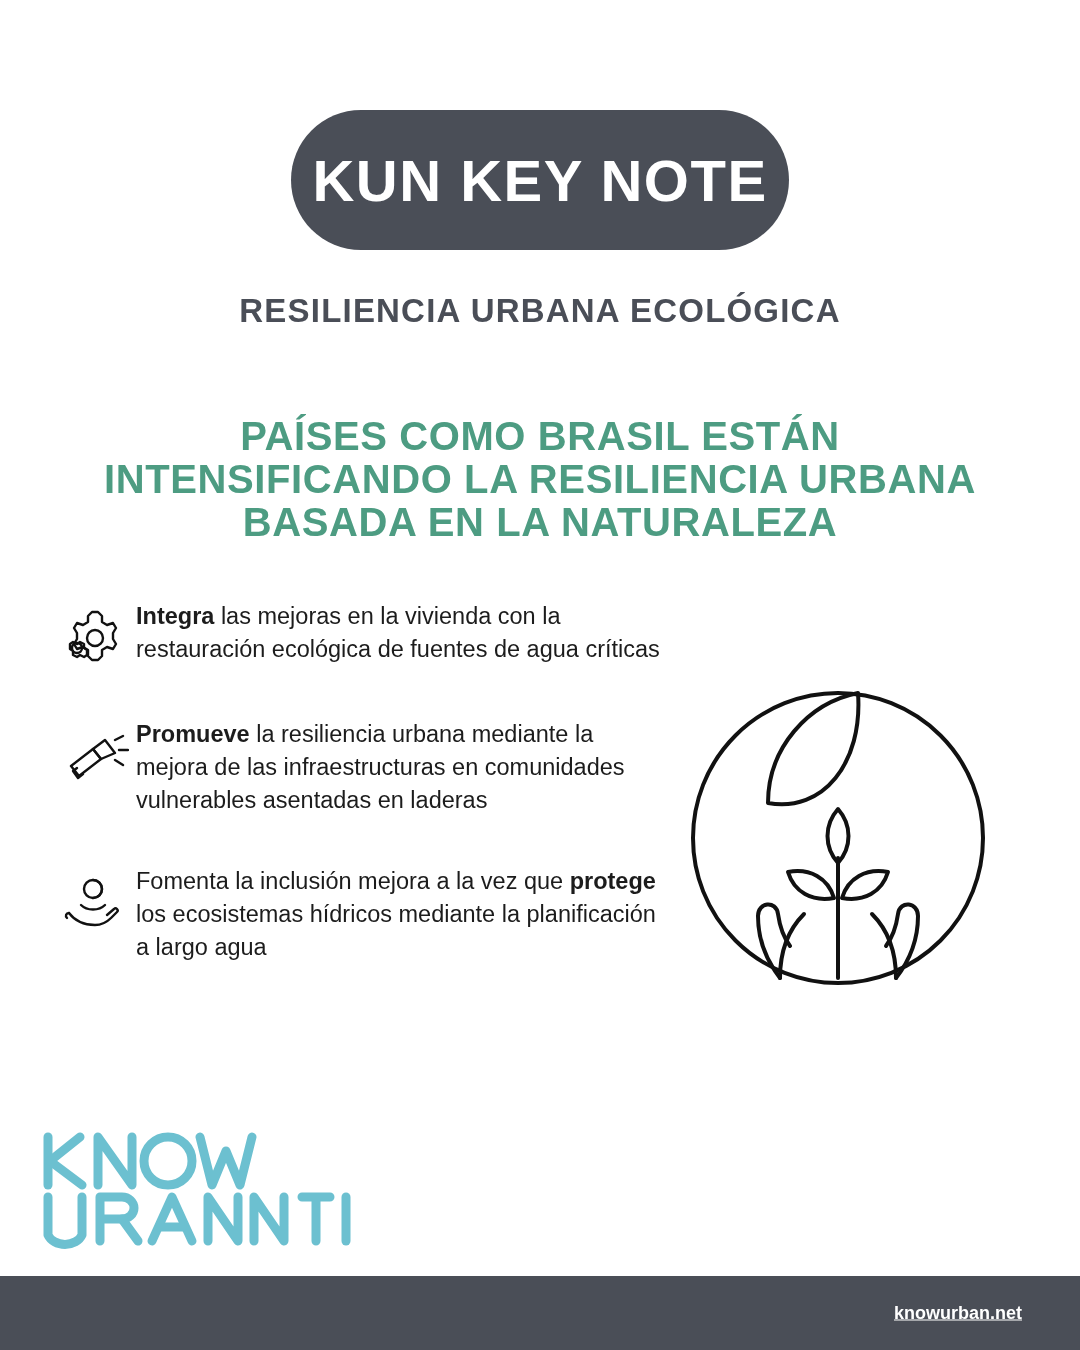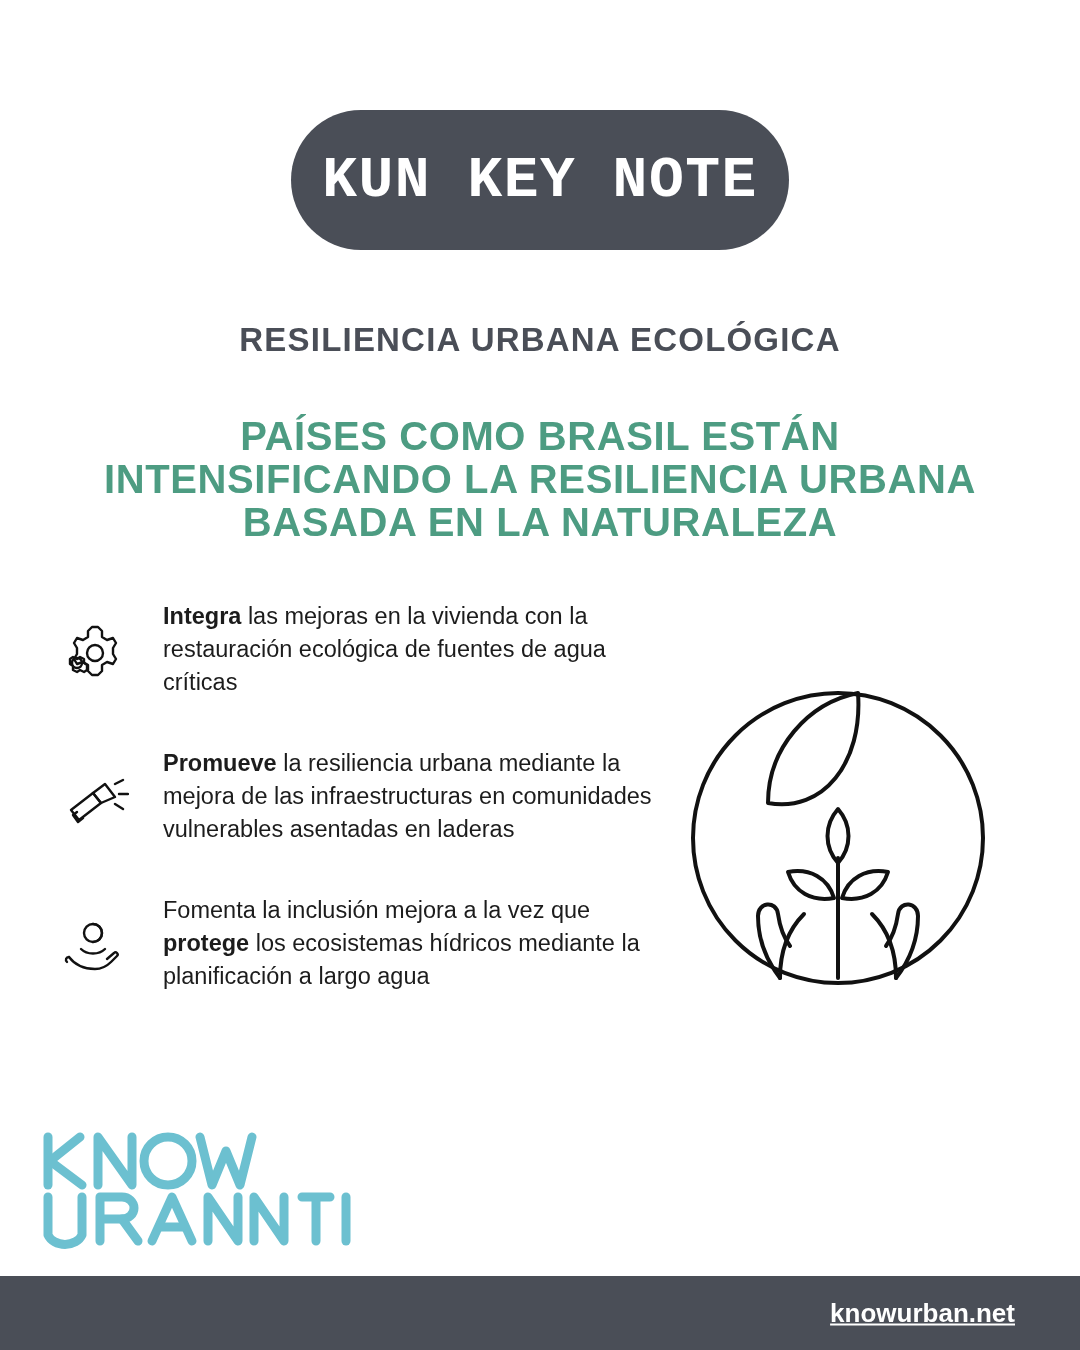--- a/index.html
+++ b/index.html
@@ -29,27 +29,27 @@
     display: flex;
     align-items: center;
     justify-content: center;
   }
   .title-pill span {
     color: #ffffff;
     font-size: 58px;
     font-weight: 700;
     letter-spacing: 1.5px;
     text-transform: uppercase;
-    font-family: Liberation Mono, monospace;
+    font-family: Liberation Sans, sans-serif;
   }
 
   
   .subtitle {
     position: absolute;
-    top: 321px;
+    top: 292px;
     left: 0;
     width: 1080px;
     text-align: center;
     font-size: 33px;
     font-weight: 700;
     letter-spacing: 1.2px;
     color: #4a4e57;
     text-transform: uppercase;
   }
 
@@ -70,23 +70,22 @@
 
   
   .bullets {
     position: absolute;
     left: 50px;
     top: 600px;
     width: 620px;
   }
   .bullet {
     display: flex;
-    align-items: center;
+    align-items: flex-start;
     margin-bottom: 48px;
-    gap: 27px;
   }
   .bullet .icon {
     width: 86px;
     min-width: 86px;
     padding-top: 6px;
     display: flex;
     justify-content: center;
   }
   .bullet .text {
     font-size: 23.5px;
@@ -140,25 +139,25 @@
   .footer {
     position: absolute;
     left: 0;
     bottom: 0;
     width: 1080px;
     height: 74px;
     background: #4a4e57;
   }
   .footer-link {
     position: absolute;
-    right: 65px;
+    right: 58px;
     top: 50%;
     transform: translateY(-50%);
     color: #ffffff;
-    font-size: 26px;
+    font-size: 18px;
     font-weight: 700;
     text-decoration: underline;
   }
 </style>
 </head>
 <body>
 
 <div class="page">
 
   <div class="title-pill">

